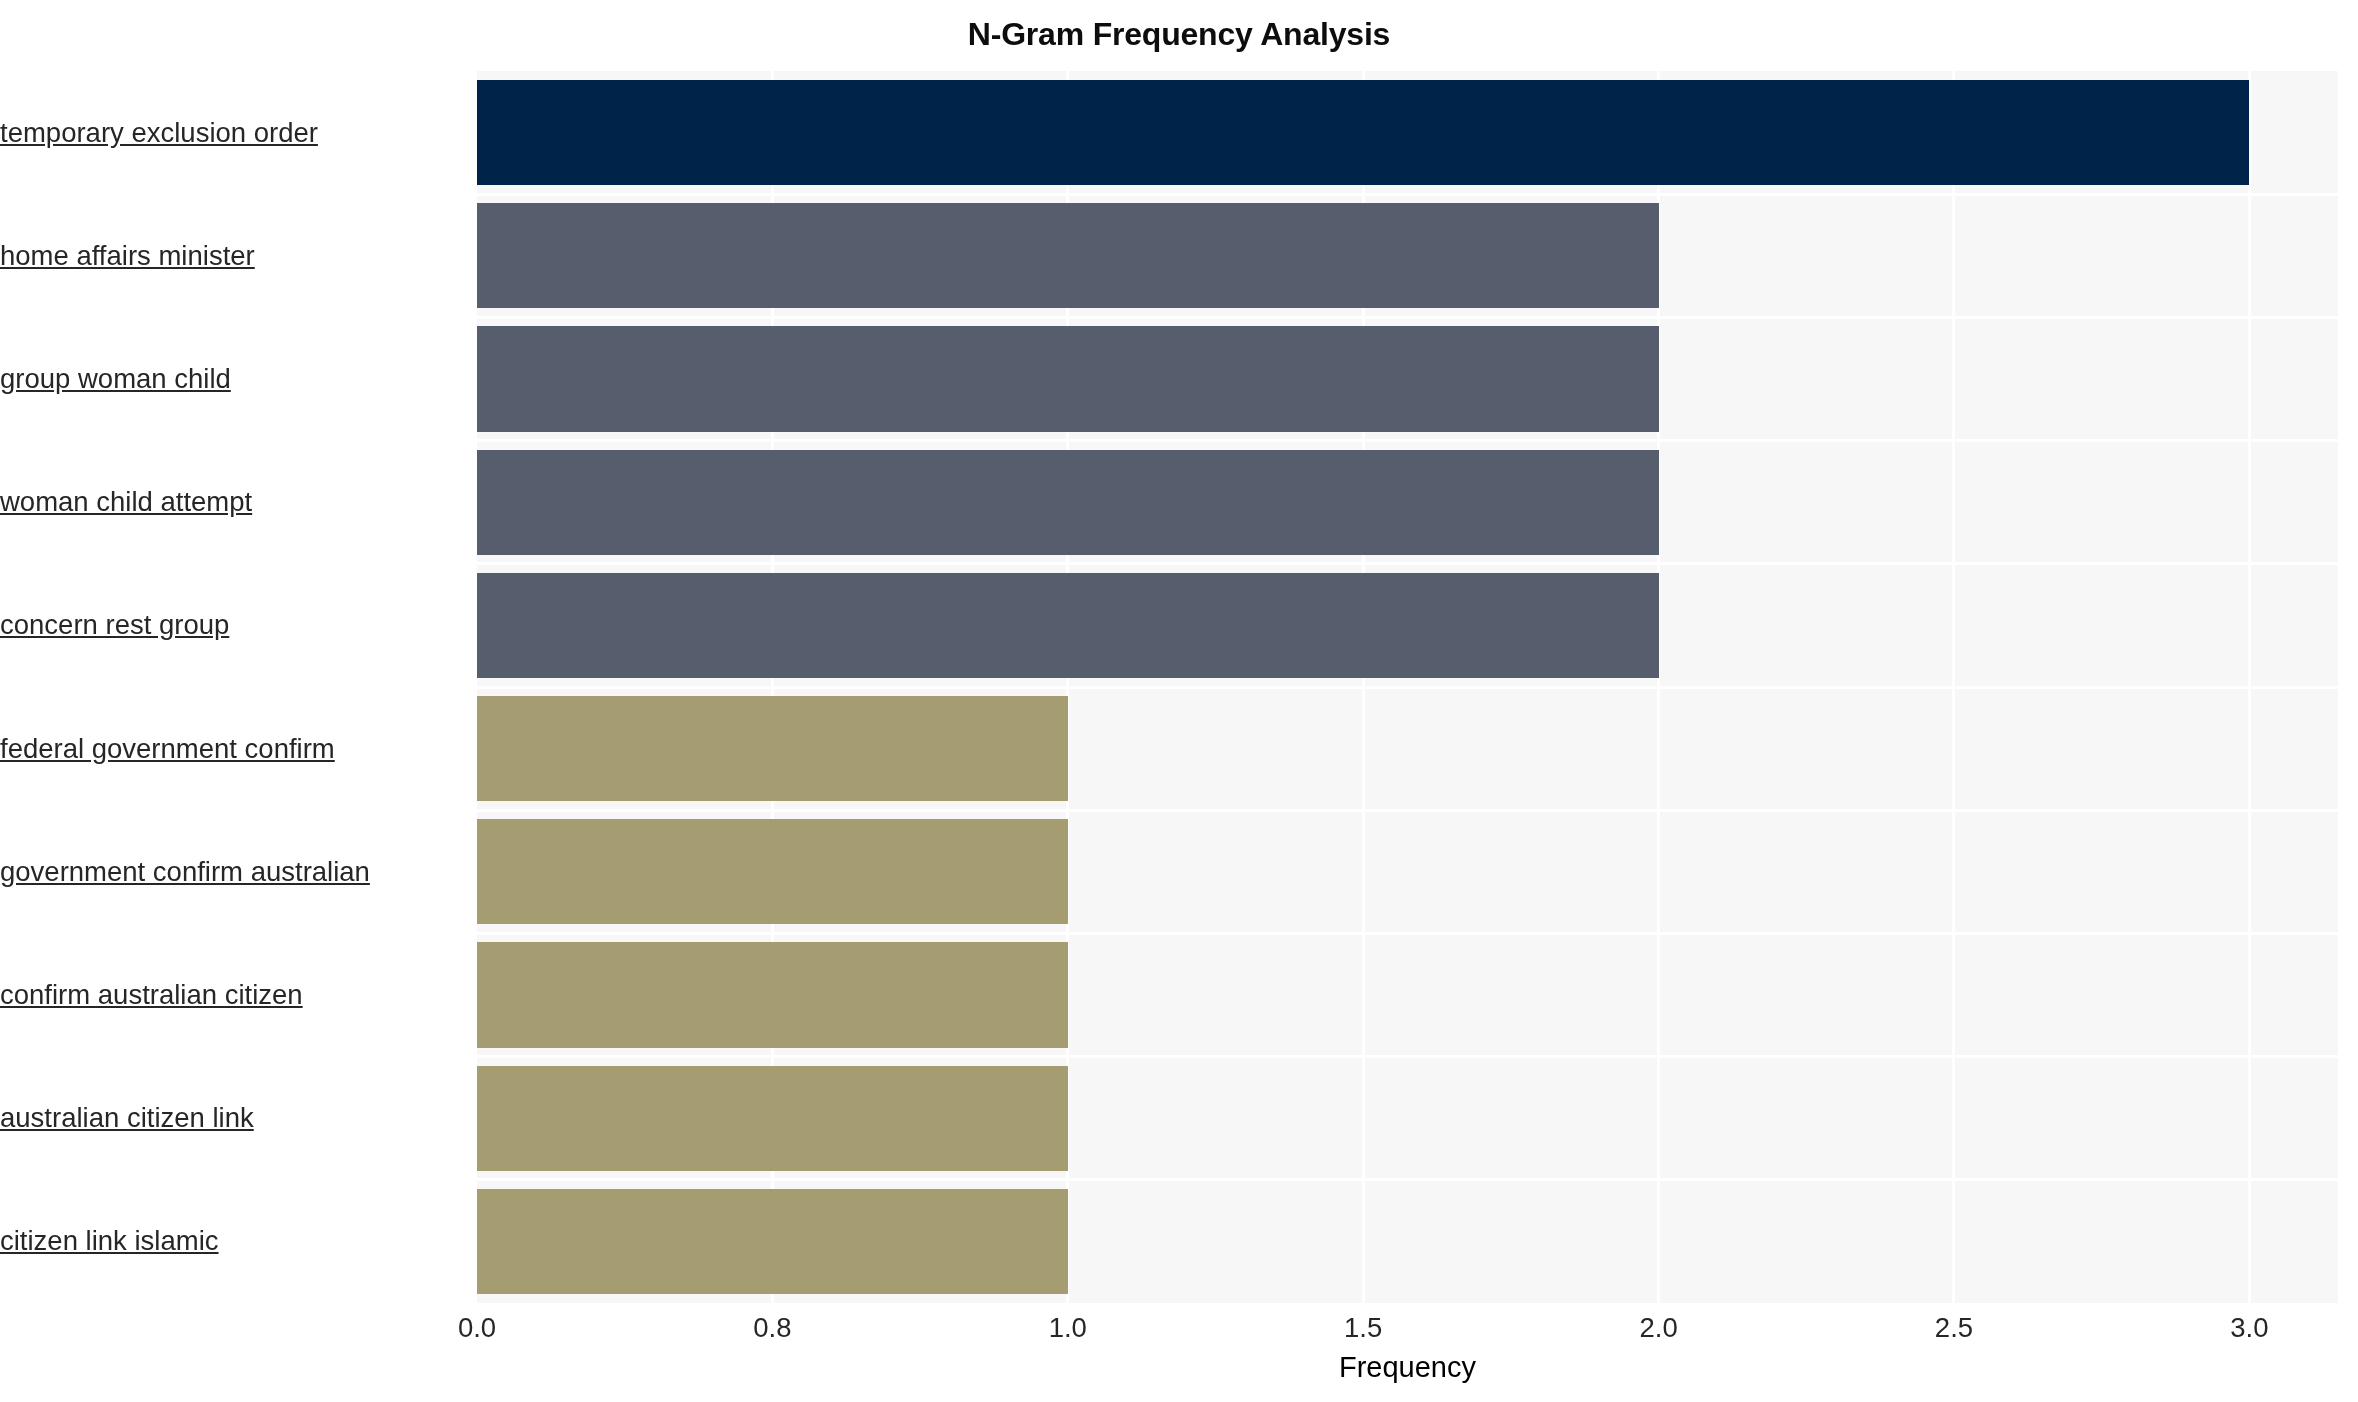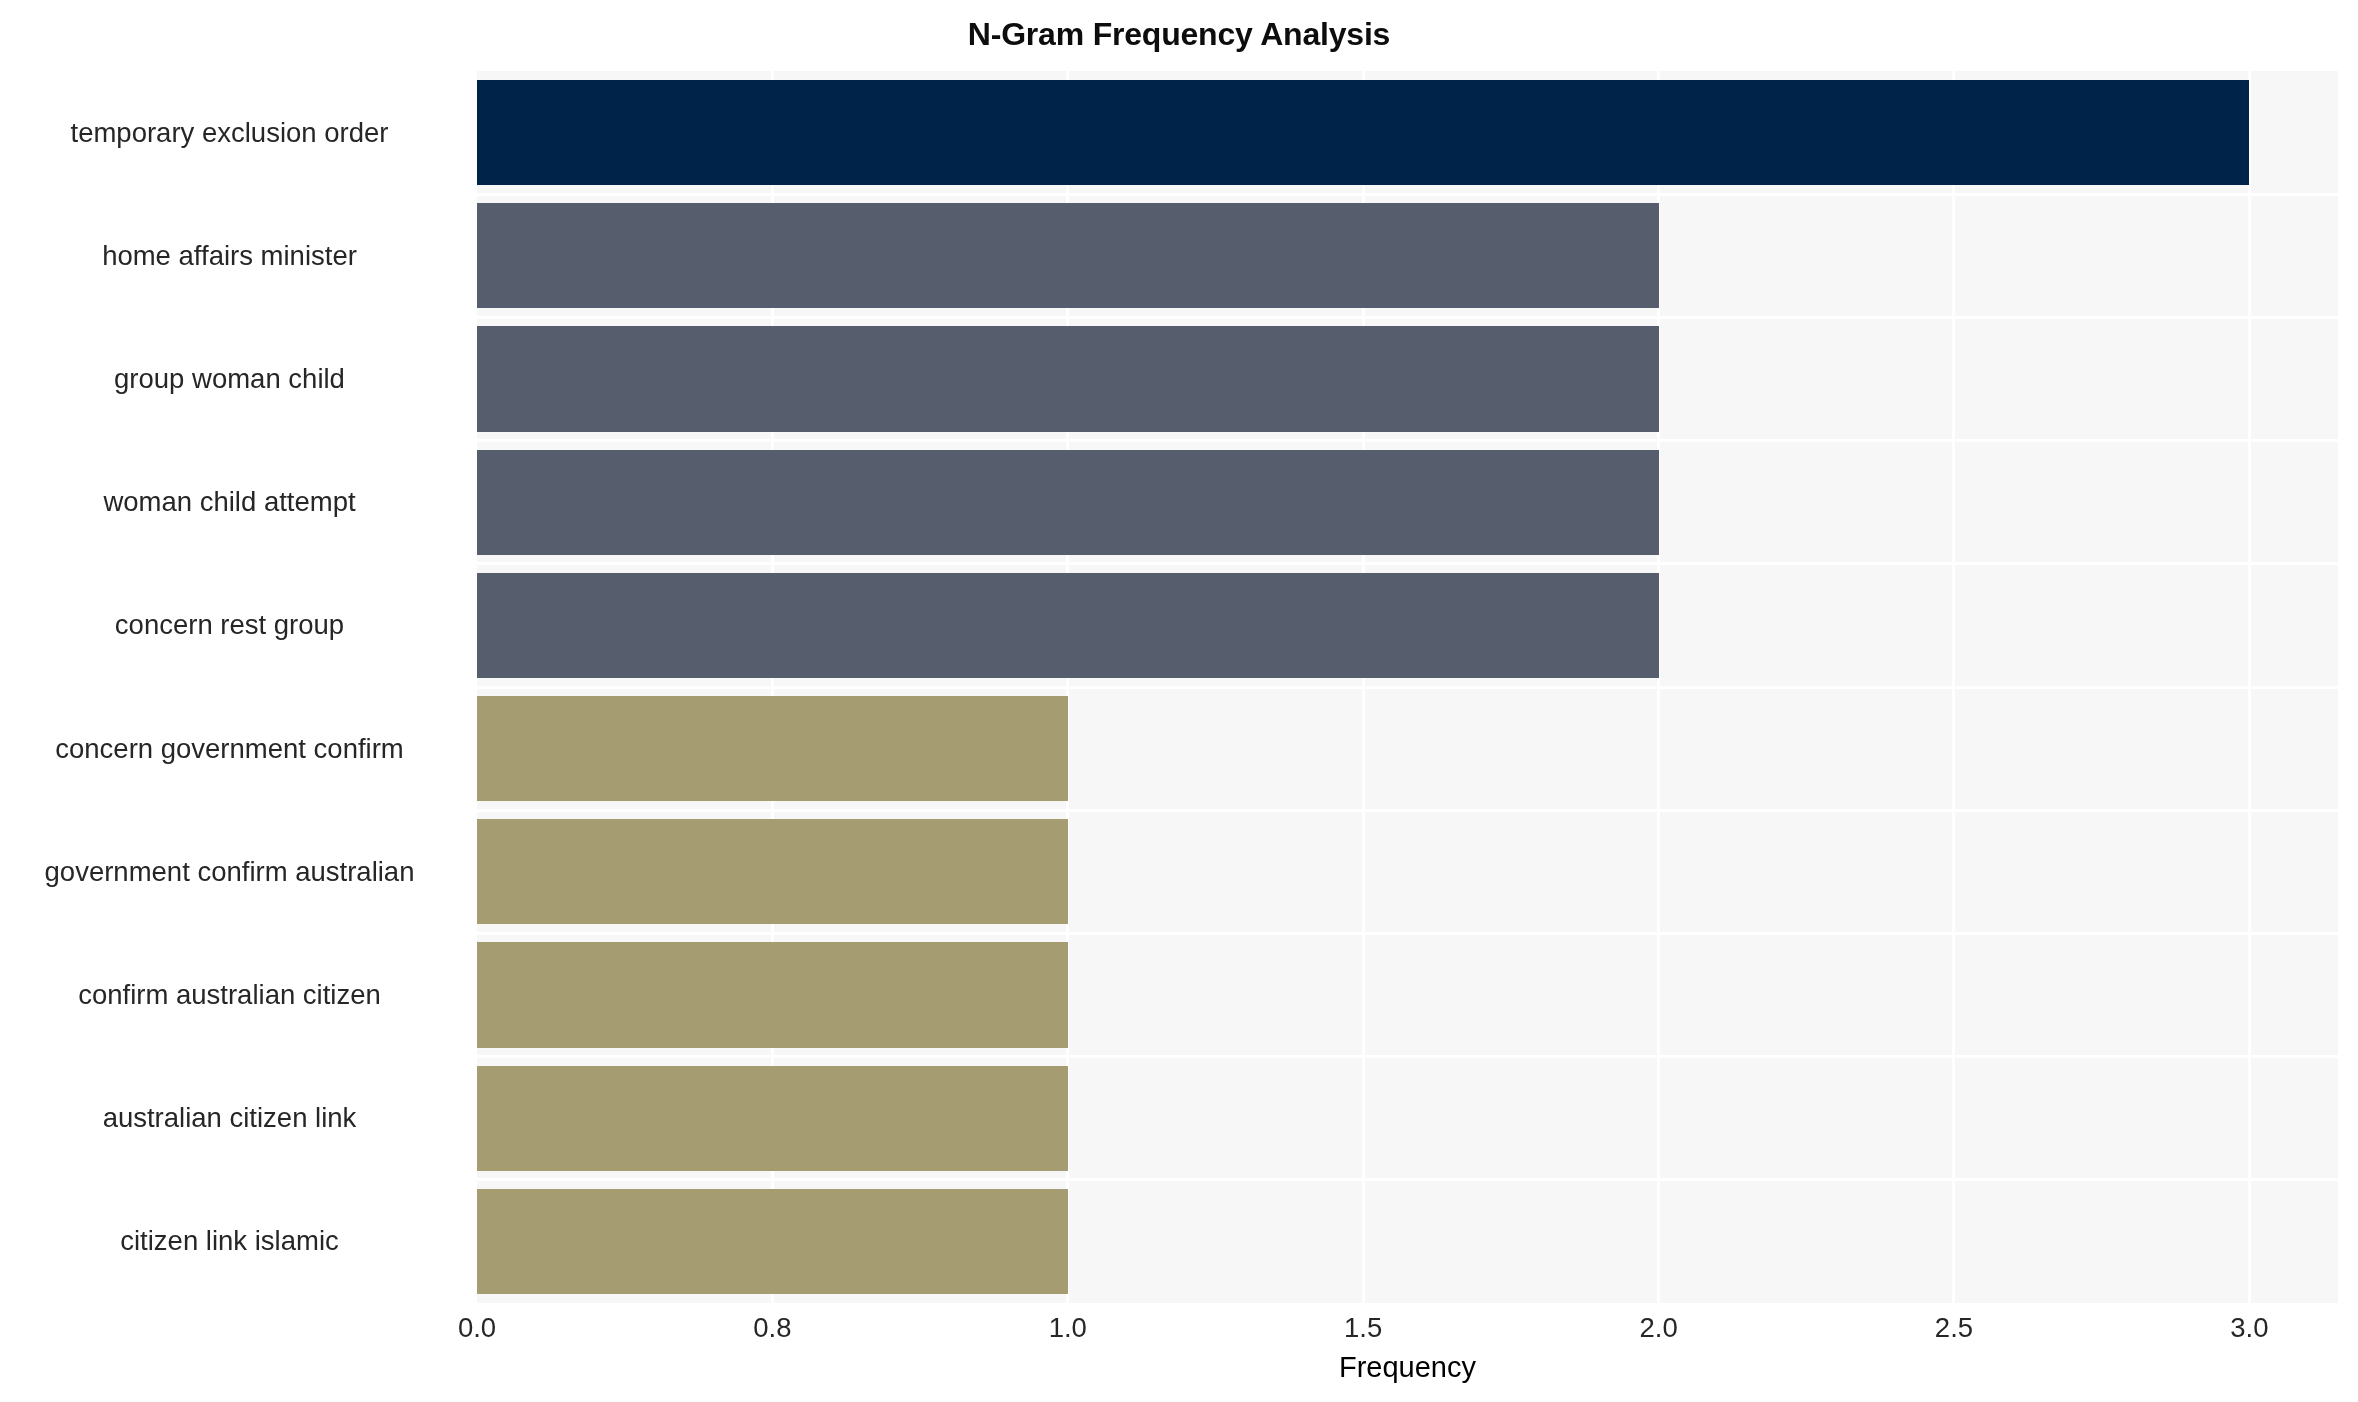--- a/index.html
+++ b/index.html
@@ -80,25 +80,26 @@
     position: absolute;
     left: 0;
     top: 71px;
     width: 459px;
     height: 1232px;
   }
   .y-label {
     position: absolute;
     right: 0;
     width: 459px;
-    text-align: center;
+    text-align: left;
     font-size: 27.5px;
     color: #262626;
     white-space: nowrap;
     line-height: 30px;
+    text-decoration: underline;
   }
 
   
   #x-ticks {
     position: absolute;
     left: 0;
     top: 1311px;
     width: 2358px;
     height: 44px;
     padding-left: 8px;
@@ -180,21 +181,21 @@
       </div>
       <div class="slot-sep" style="top: 1107.3px;"></div>
     </div>
 
   <div id="y-labels">
       <div class="y-label" style="top: 46.6px;">temporary exclusion order</div>
       <div class="y-label" style="top: 169.8px;">home affairs minister</div>
       <div class="y-label" style="top: 293px;">group woman child</div>
       <div class="y-label" style="top: 416.2px;">woman child attempt</div>
       <div class="y-label" style="top: 539.4px;">concern rest group</div>
-      <div class="y-label" style="top: 662.6px;">concern government confirm</div>
+      <div class="y-label" style="top: 662.6px;">federal government confirm</div>
       <div class="y-label" style="top: 785.8px;">government confirm australian</div>
       <div class="y-label" style="top: 909px;">confirm australian citizen</div>
       <div class="y-label" style="top: 1032.2px; margin-left: 29px;">australian citizen link</div>
       <div class="y-label" style="top: 1155.4px;">citizen link islamic</div>
     </div>
 
   <div id="x-ticks">
       <div class="x-tick" style="left: 477px;">0.0</div>
       <div class="x-tick" style="left: 772.397px;">0.8</div>
       <div class="x-tick" style="left: 1067.79px;">1.0</div>

